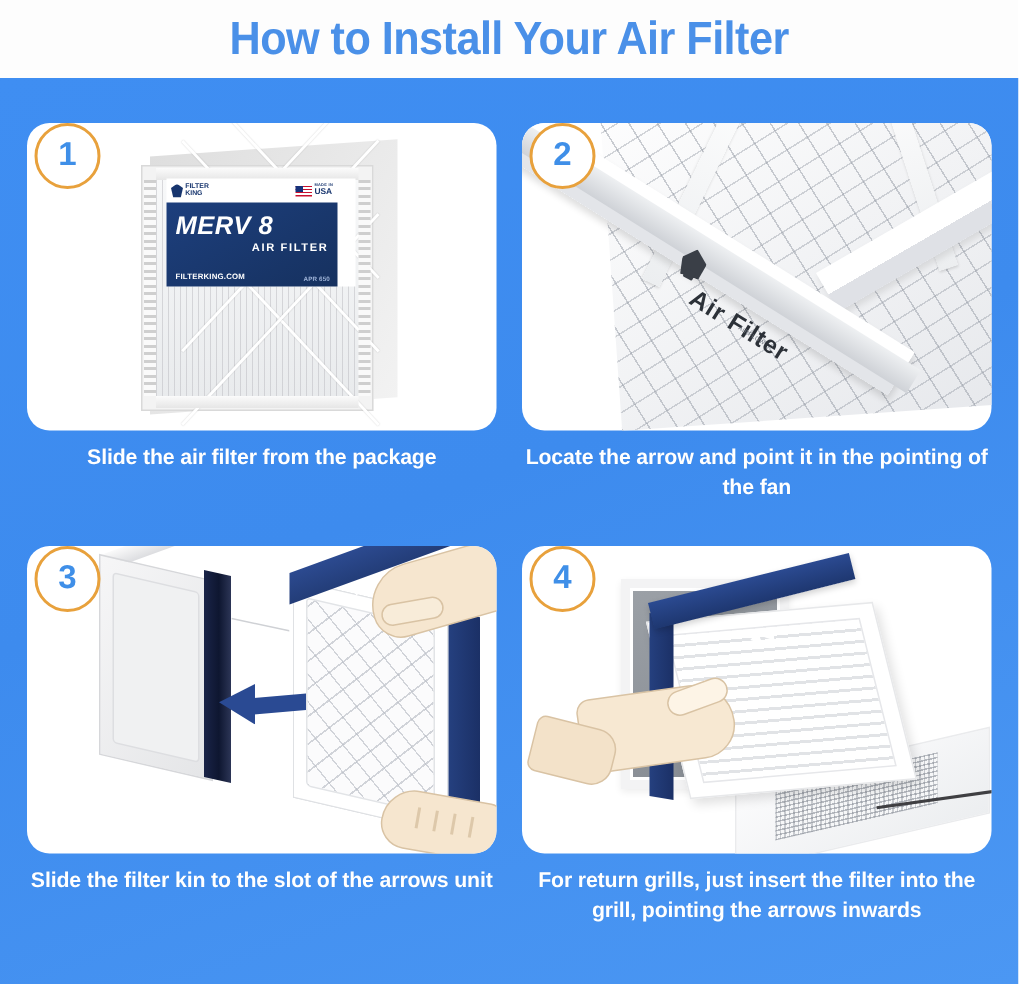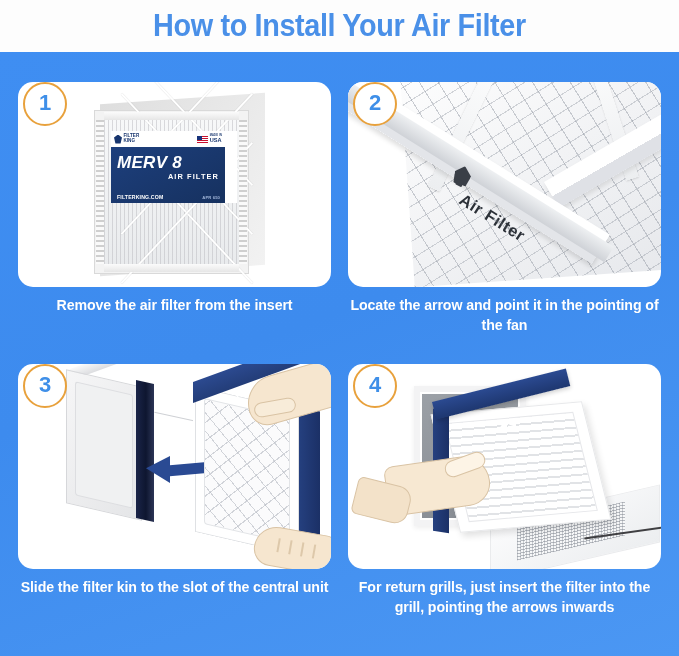--- a/index.html
+++ b/index.html
@@ -91,21 +91,21 @@
     background:repeating-linear-gradient(180deg,#cfcfcf 0 2px,#fafafa 2px 5px);
   }
   .f1-side-l { left:1px; } .f1-side-r { right:1px; }
   .f1-top, .f1-bot {
     position:absolute; left:9px; right:9px; height:8px;
     background:linear-gradient(180deg,#fbfbfb,#e6e6e6);
   }
   .f1-top { top:1px; } .f1-bot { bottom:1px; }
 
   .label {
-    position:absolute; left:16px; top:20px; width:126px; height:72px;
+    position:absolute; left:16px; top:8px; width:126px; height:72px;
     background:#ffffff; z-index:4;
   }
   .label-top {
     position:absolute; left:0; top:0; width:114px; height:16px;
     display:flex; align-items:center; justify-content:space-between;
     padding:0 3px;
   }
   .brand { display:flex; align-items:center; gap:1.5px; }
   .brand-mark {
     width:8px; height:9px; background:#17356e;
@@ -432,21 +432,21 @@
               </div>
             </div>
           </div>
         </div>
       </div>
 
       <div class="badge">
         <span>1</span>
       </div>
     </div>
-    <div class="caption">Remove the air filter from the insert</div>
+    <div class="caption">Slide the air filter from the package</div>
   </div>
 
   <div class="panel p2">
     <div class="card">
       <div class="f2">
         <div class="f2-mesh"></div>
         <div class="f2-rib r1"></div>
         <div class="f2-rib r2"></div>
         <div class="f2-right"></div>
         <div class="f2-rail"></div>
@@ -497,21 +497,21 @@
           <i></i>
               <i></i>
               <i></i>
               <i></i>
         </div>
       </div>
       <div class="badge">
         <span>3</span>
       </div>
     </div>
-    <div class="caption">Slide the filter kin to the slot of the central unit</div>
+    <div class="caption">Slide the filter kin to the slot of the arrows unit</div>
   </div>
 
   <div class="panel p4">
     <div class="card">
       <div class="f4">
         <div class="wall4"></div>
         <div class="wall4-hole"></div>
         <div class="duct4">
           <div class="duct4-mesh"></div>
         </div>

